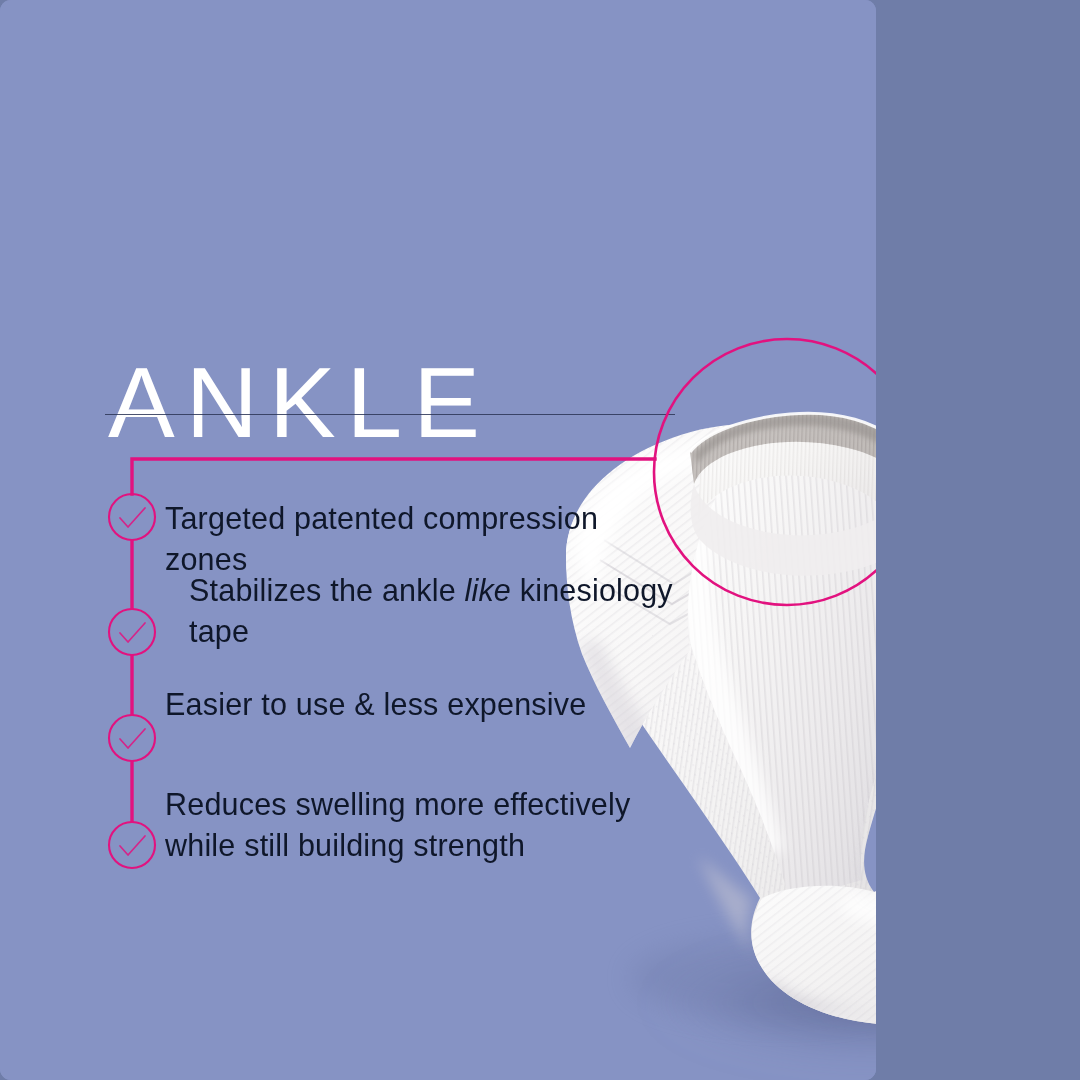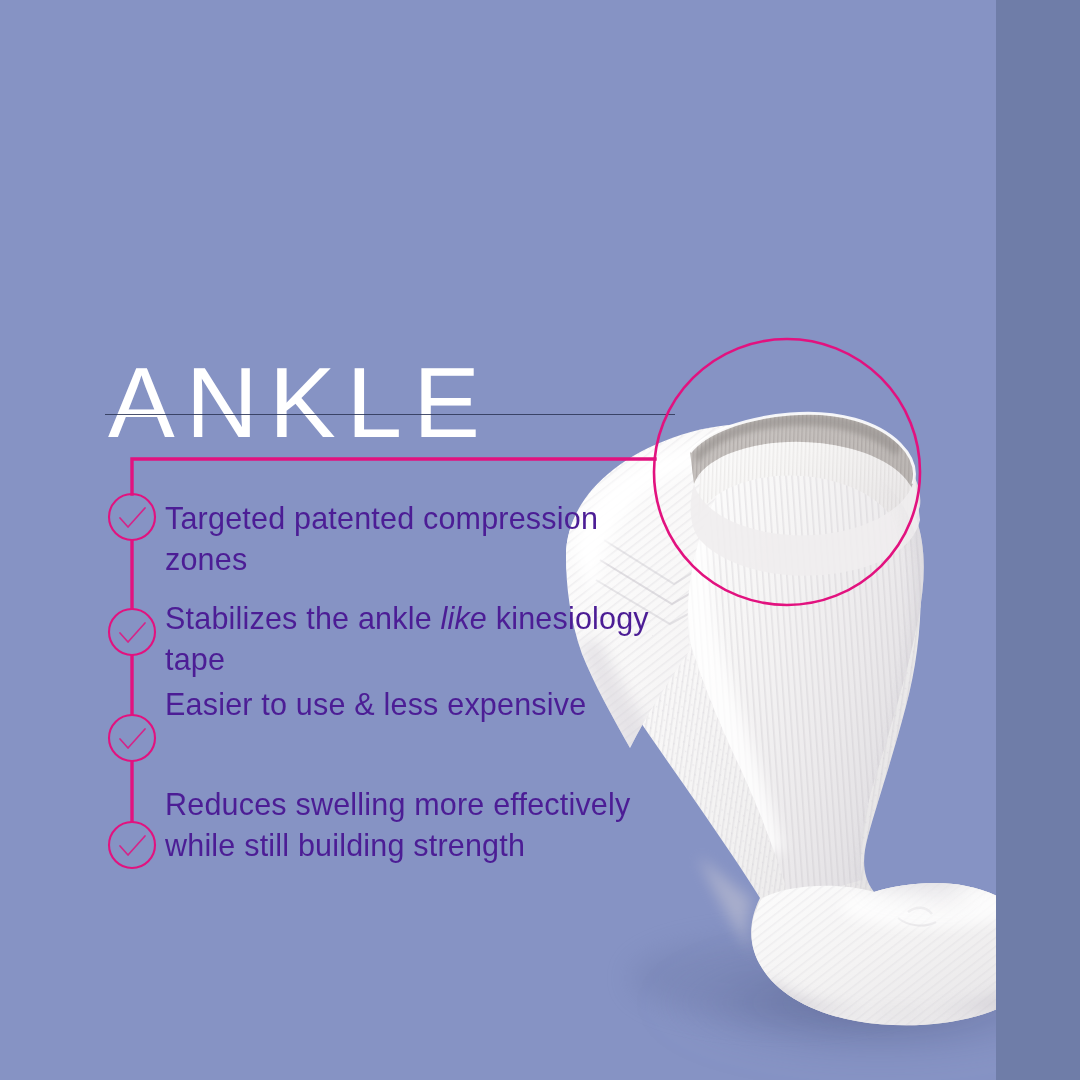--- a/index.html
+++ b/index.html
@@ -5,25 +5,26 @@
 <style>
   html, body {
     margin: 0;
     padding: 0;
     background: #6f7da8;
   }
   * { box-sizing: border-box; }
 
   #canvas {
     position: relative;
-    width: 996px;
+    width: 876px;
     height: 1080px;
     overflow: hidden;
     background: #8693c4;
     font-family: "Liberation Sans", sans-serif;
+    border-radius: 11px;
     -webkit-font-smoothing: antialiased;
   }
 
   
   .bg {
     position: absolute;
     inset: 0;
     background: #8693c4;
   }
 
@@ -72,32 +73,32 @@
   .list {
     position: absolute;
     left: 0;
     top: 0;
     width: 700px;
     z-index: 46;
   }
   .bullet-text {
     position: absolute;
     left: 165px;
-    color: #4c1d95;
+    color: #0f172a;
     font-family: "Liberation Sans", sans-serif;
     font-size: 30.5px;
     line-height: 41px;
     font-weight: 300;
     letter-spacing: .2px;
     width: 520px;
   }
   .bullet-text i { font-style: italic; }
 
   .bt1 { top: 498px; }
-  .bt2 { top: 598px; }
+  .bt2 { top: 570px; margin-left: 24px; }
   .bt3 { top: 684px; }
   .bt4 { top: 784px; }
 
   
   .sock-wrap {
     position: absolute;
     left: 0;
     top: 0;
     width: 1080px;
     height: 1080px;

